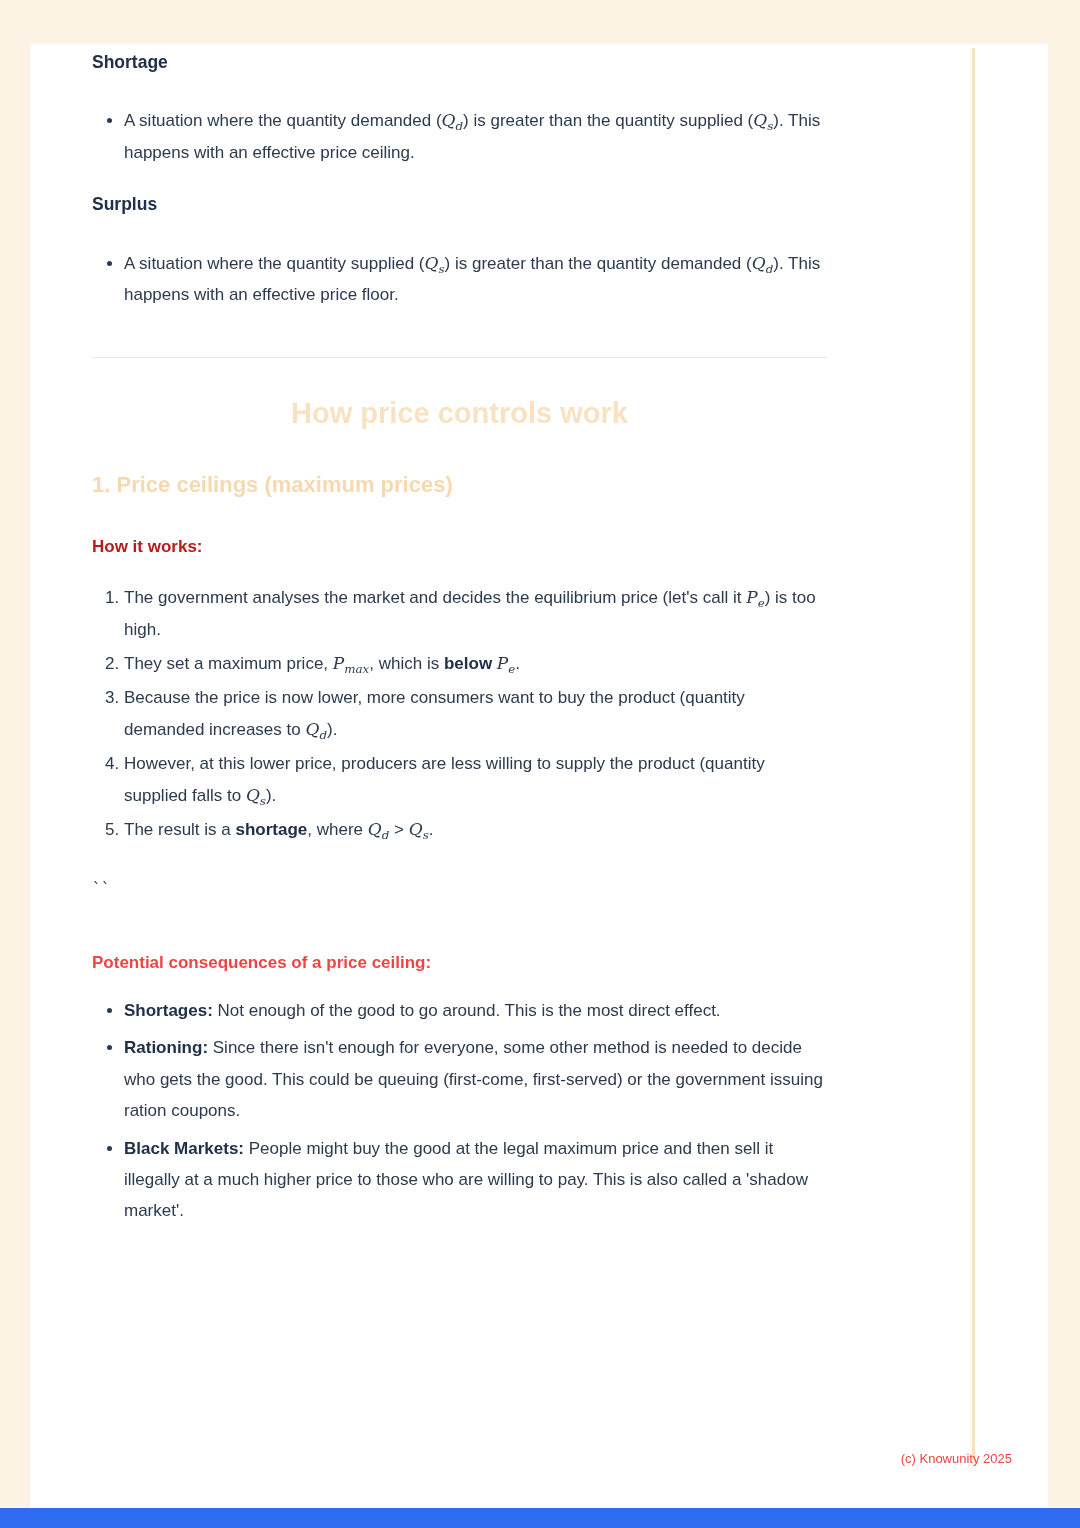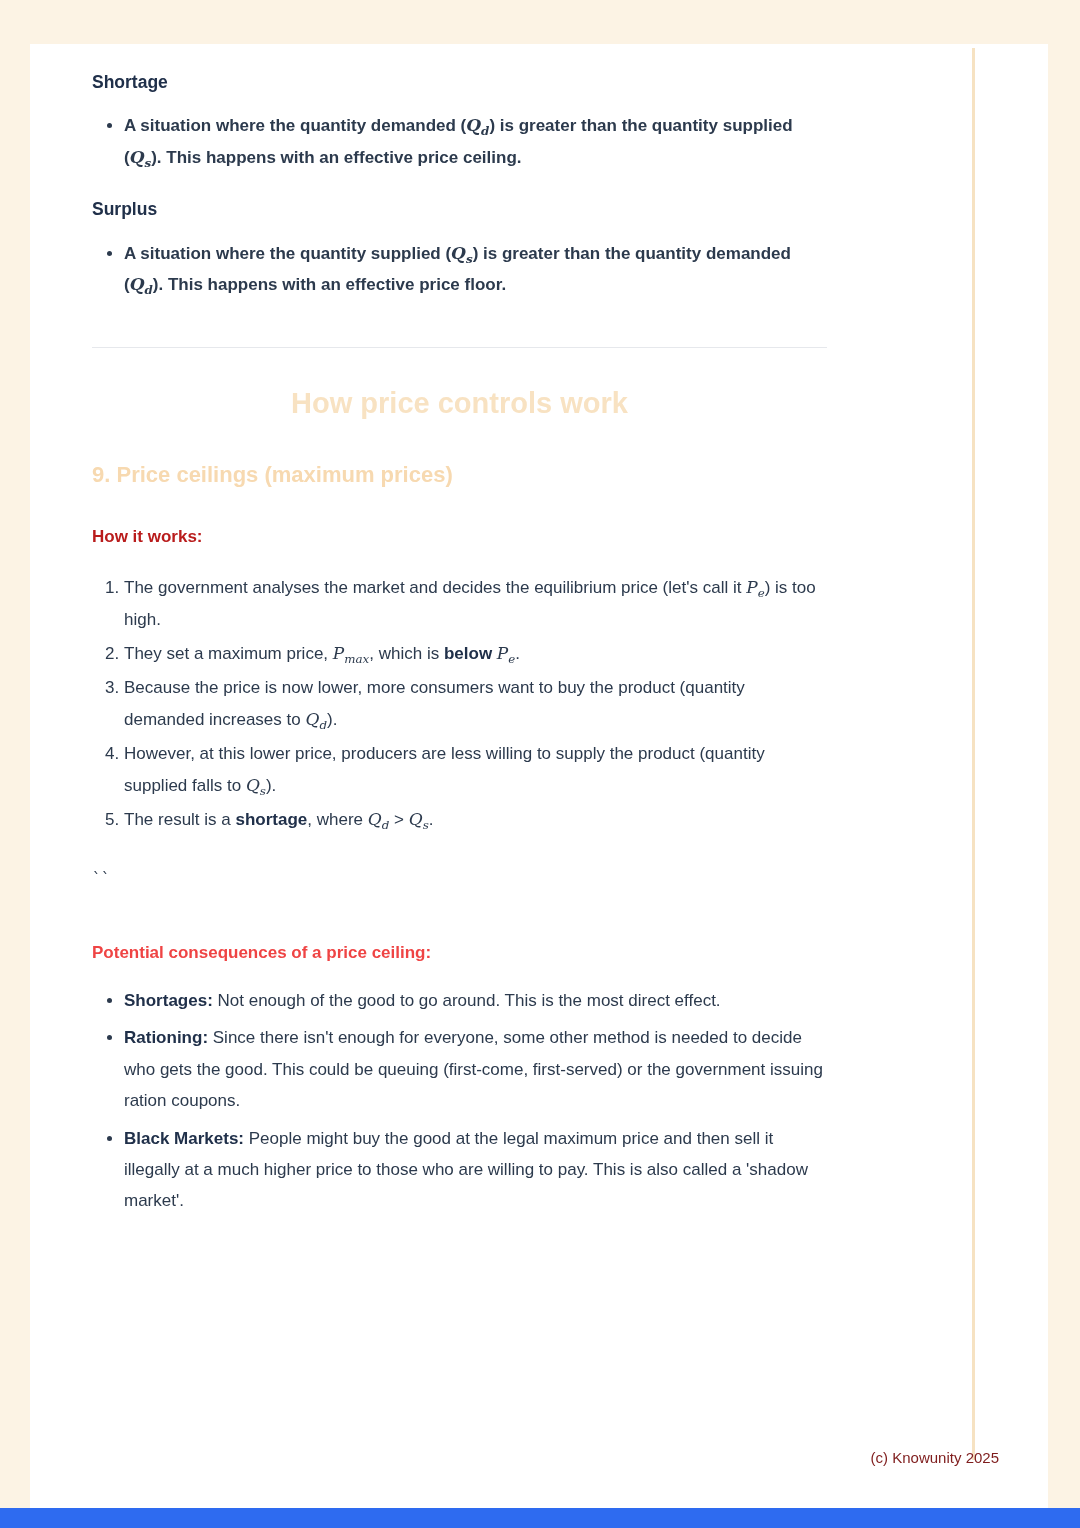--- a/index.html
+++ b/index.html
@@ -22,33 +22,33 @@
   }
   .edge-line {
     position: absolute;
     left: 942px;
     top: 4px;
     width: 3px;
     height: 1412px;
     background: #f6e2c2;
   }
   .content {
-    padding: 22px 0 0 62px;
+    padding: 2px 0 0 62px;
     width: 797px; 
     color: #2c3a4d;
     font-size: 17px;
     line-height: 1.85;
   }
   h3.def-heading {
     font-size: 17.5px;
     font-weight: 700;
     color: #20304a;
     margin: 0 0 2px 0;
   }
-  h3.def-heading + ul { margin-top: 12px; font-weight: bold; }
+  h3.def-heading + ul { margin-top: 27px; }
   h3.def-heading.not-first { margin-top: 20px; }
   ul.bullets {
     margin: 12px 0 0 0;
     padding-left: 32px;
   }
   ul.bullets li { margin: 10px 0; }
   hr.divider {
     border: none;
     border-top: 1px solid #e6e8ec;
     margin: 46px 0 0 0;
@@ -105,24 +105,24 @@
     font-style: italic;
   }
   .math sub {
     font-size: 0.7em;
     font-style: italic;
     line-height: 0;
   }
   .bold { font-weight: 700; color: #20304a; }
   .footer-credit {
     position: absolute;
-    right: 49px;
+    right: 36px;
     bottom: 42px;
-    font-size: 15px;
-    color: #7f1d1d;
+    font-size: 13px;
+    color: #ef4444;
   }
   .blue-bar {
     position: absolute;
     left: 0;
     right: 0;
     bottom: 0;
     height: 20px;
     background: #2e6bf0;
   }
 </style>
@@ -139,21 +139,21 @@
 
     <h3 class="def-heading not-first">Surplus</h3>
     <ul class="bullets">
       <li><span>A situation where the quantity supplied (</span><em class="math">Q<sub>s</sub></em><span>) is greater than the quantity demanded (</span><em class="math">Q<sub>d</sub></em><span>). This happens with an effective price floor.</span></li>
     </ul>
 
     <hr class="divider">
 
     <h1 class="section-title">How price controls work</h1>
 
-    <h2 class="subsection-title">9. Price ceilings (maximum prices)</h2>
+    <h2 class="subsection-title">1. Price ceilings (maximum prices)</h2>
 
 
     <p class="bold-label">How it works:</p>
 
     <ol class="steps">
       <li><span>The government analyses the market and decides the equilibrium price (let's call it </span><em class="math">P<sub>e</sub></em><span>) is too high.</span></li>
       <li><span>They set a maximum price, </span><em class="math">P<sub>max</sub></em><span>, which is </span><span class="bold">below</span><span> </span><em class="math">P<sub>e</sub></em><span>.</span></li>
       <li><span>Because the price is now lower, more consumers want to buy the product (quantity demanded increases to </span><em class="math">Q<sub>d</sub></em><span>).</span></li>
       <li><span>However, at this lower price, producers are less willing to supply the product (quantity supplied falls to </span><em class="math">Q<sub>s</sub></em><span>).</span></li>
       <li><span>The result is a </span><span class="bold">shortage</span><span>, where </span><em class="math">Q<sub>d</sub></em><span> &gt; </span><em class="math">Q<sub>s</sub></em><span>.</span></li>

